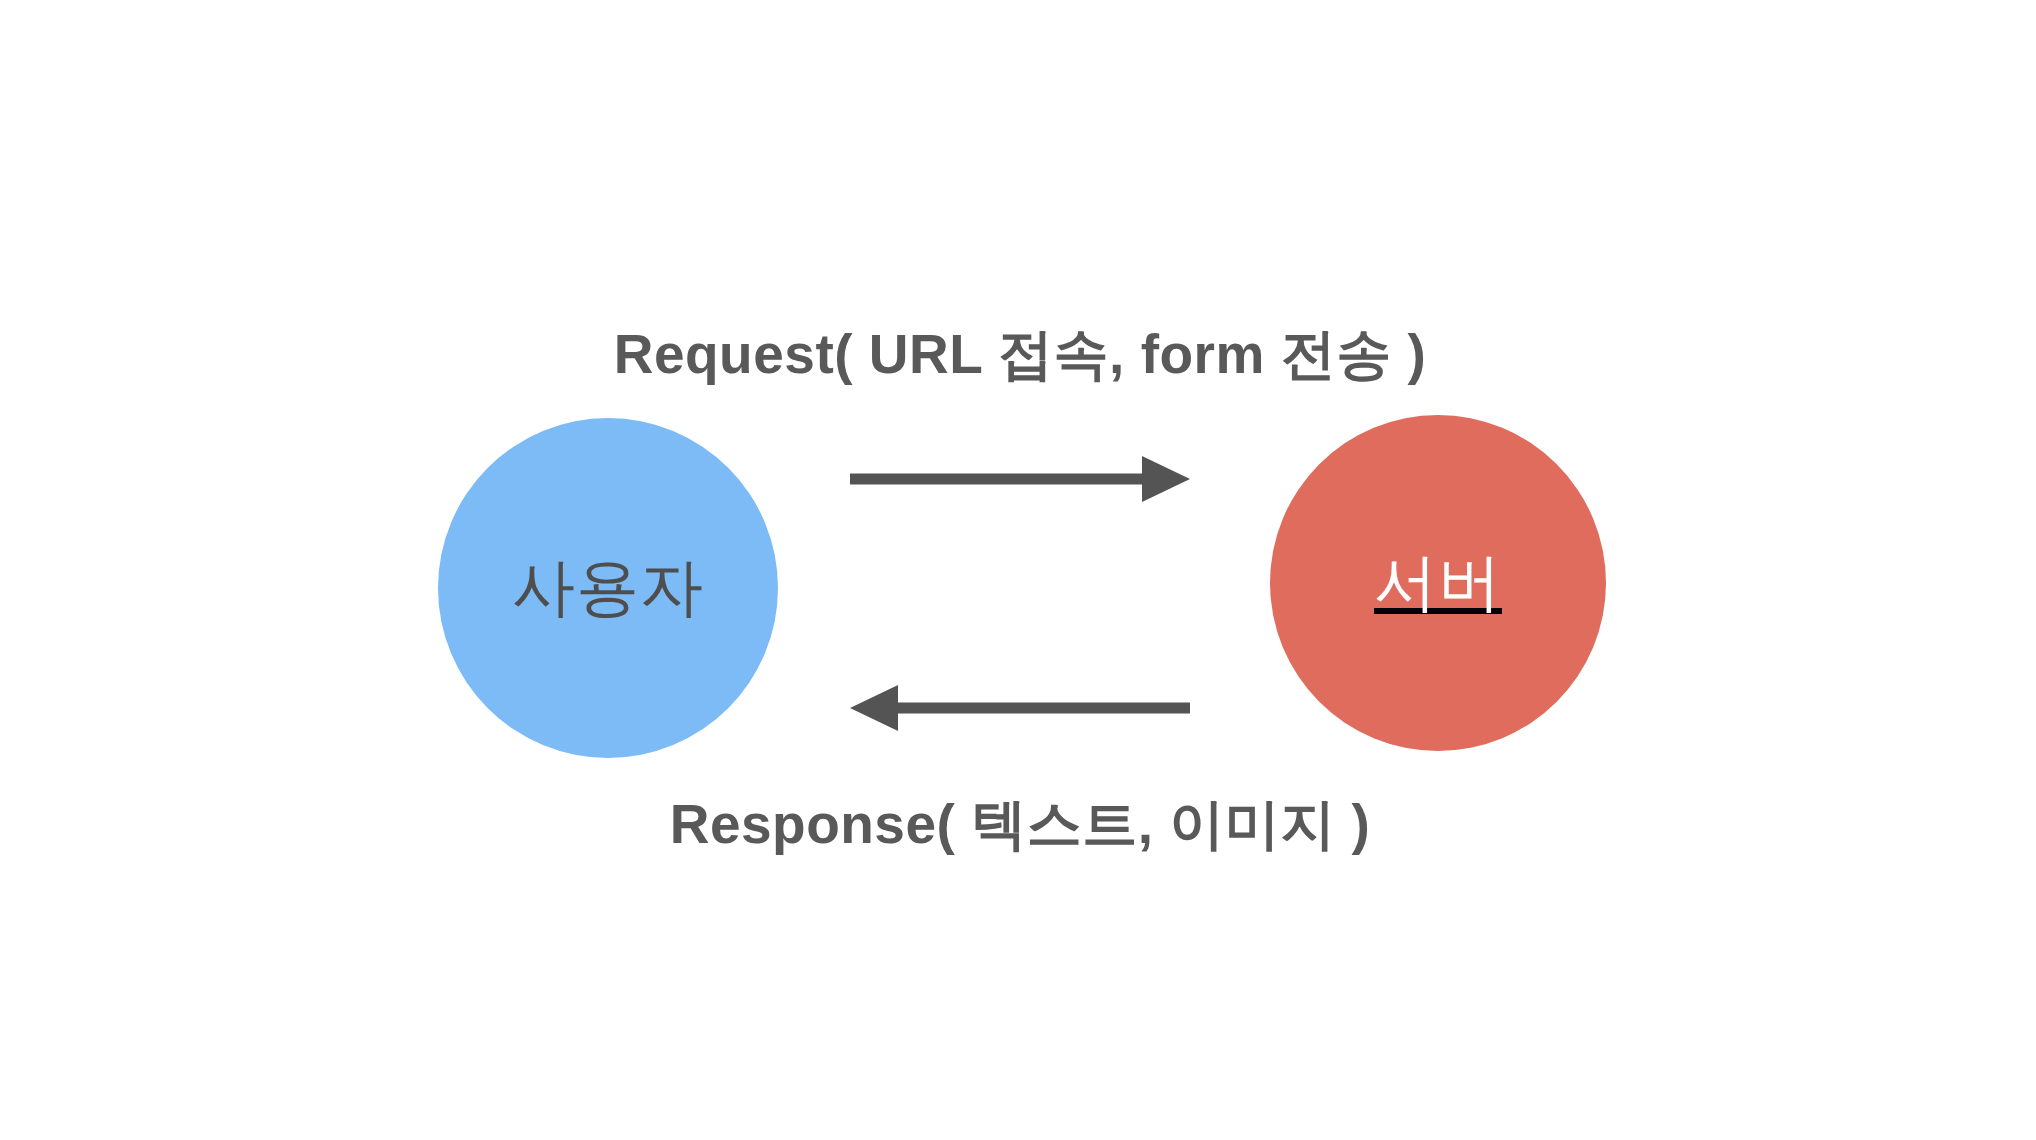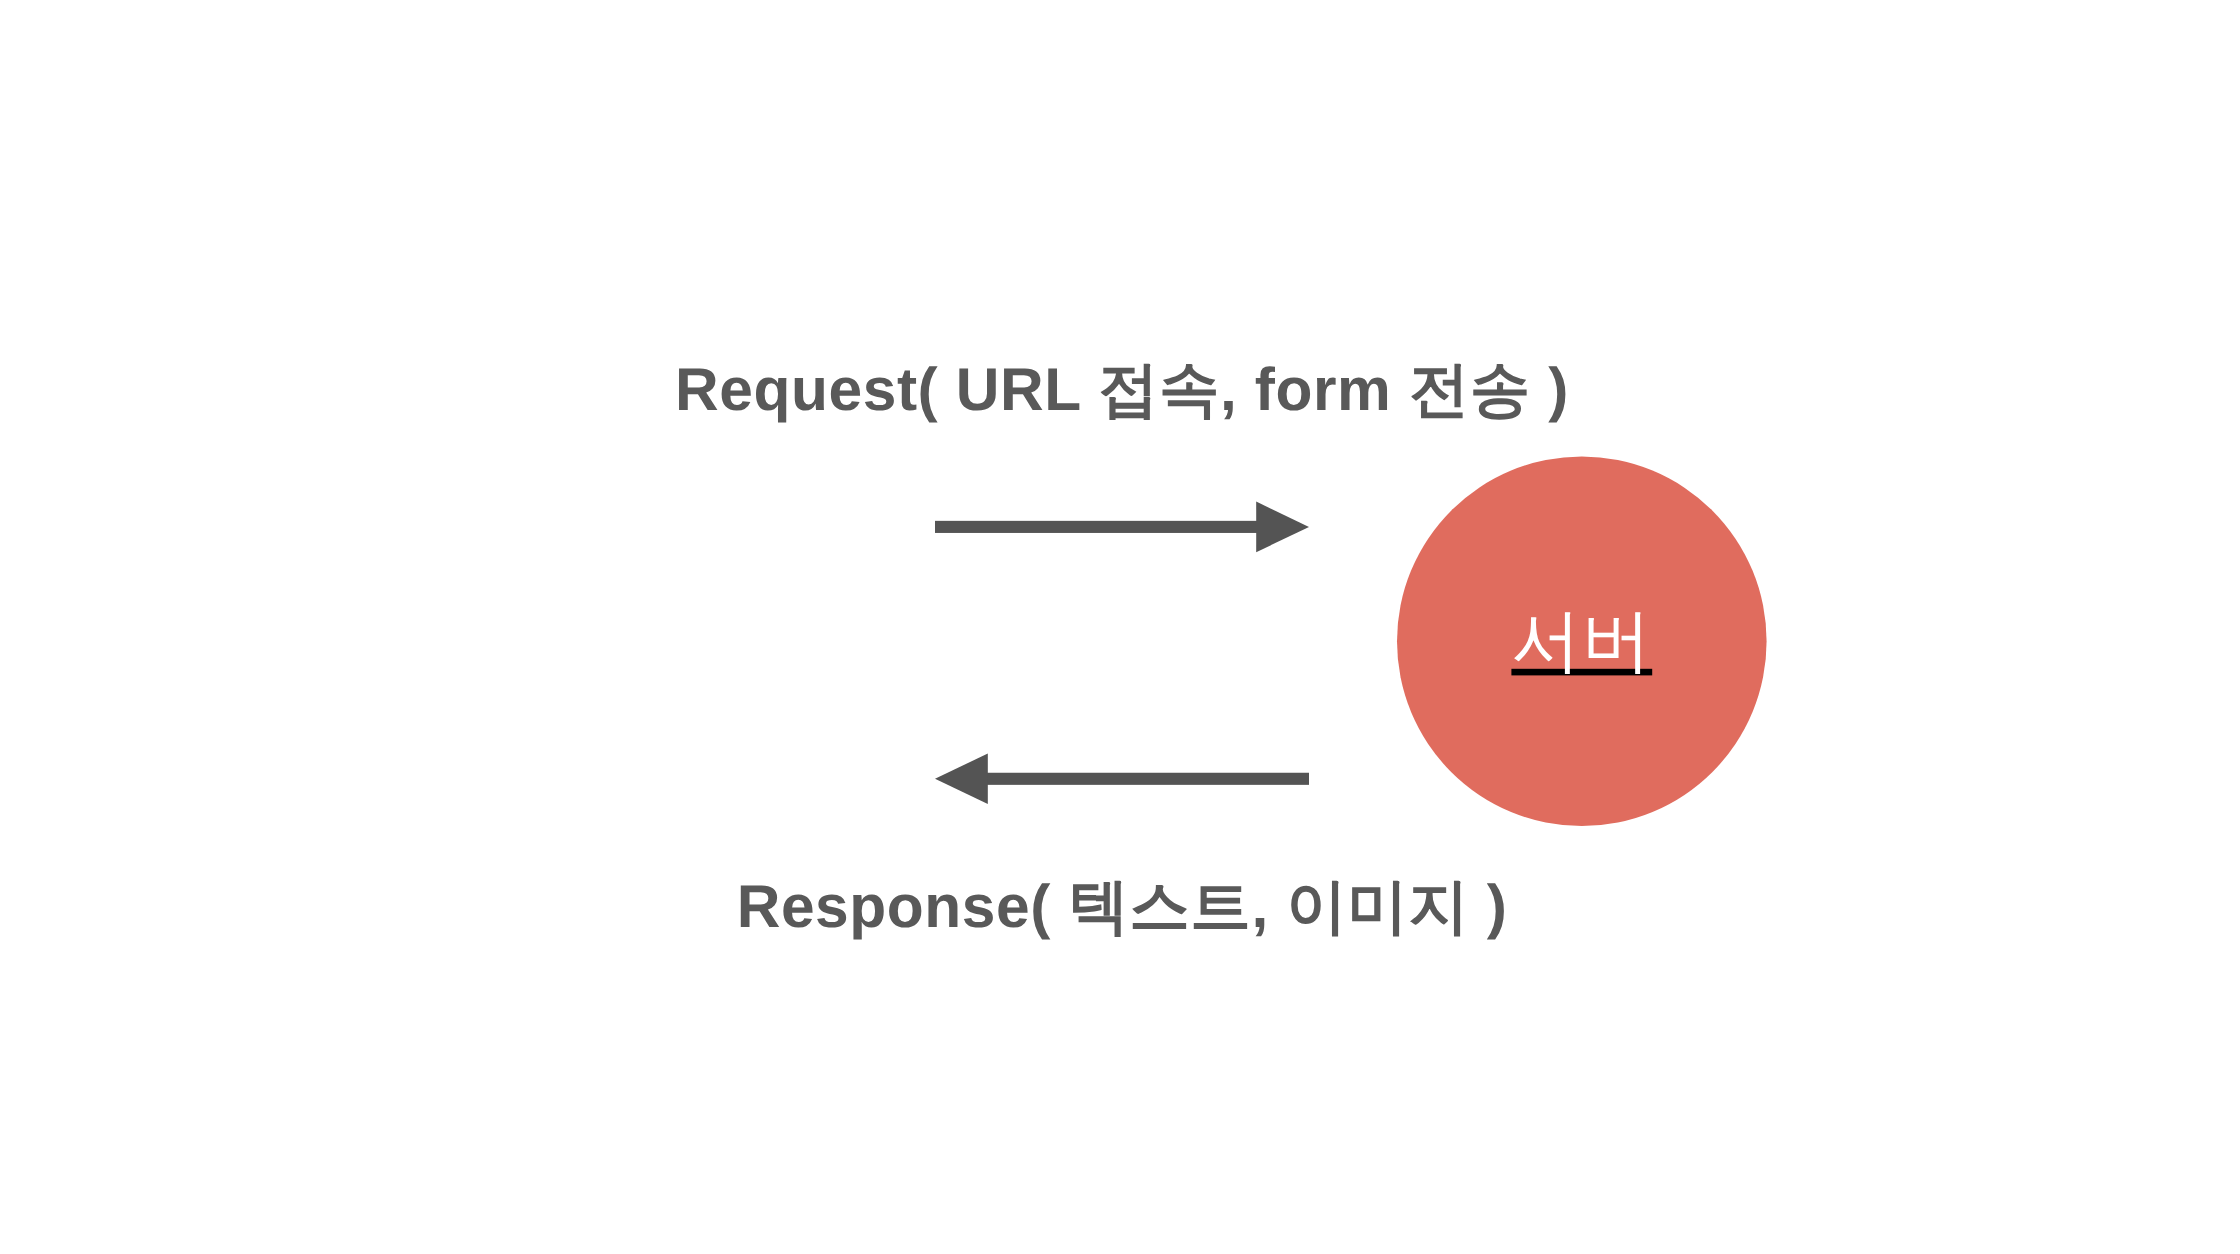--- a/index.html
+++ b/index.html
@@ -66,20 +66,23 @@
 
   <div class="flow-label request" style="color: rgb(89, 89, 89);">Request( URL 접속, form 전송 )</div>
 
   <svg class="arrow request-arrow" width="340" height="52" viewBox="0 0 340 52">
     <g fill="#545454">
       <rect x="0" y="20.5" width="296" height="11"></rect>
       <polygon points="292,3 340,26 292,49"></polygon>
     </g>
   </svg>
 
+  <div class="node user" style="background-color: rgb(124, 187, 245);">
+    <span class="node-label" style="color: rgb(78, 78, 78);">사용자</span>
+  </div>
 
   <div class="node server" style="background-color: rgb(224, 108, 94);">
     <span class="node-label" style="color: rgb(255, 255, 255);">서버</span>
   </div>
 
   <svg class="arrow response-arrow" width="340" height="52" viewBox="0 0 340 52">
     <g fill="#545454">
       <rect x="44" y="20.5" width="296" height="11"></rect>
       <polygon points="48,3 0,26 48,49"></polygon>
     </g>

